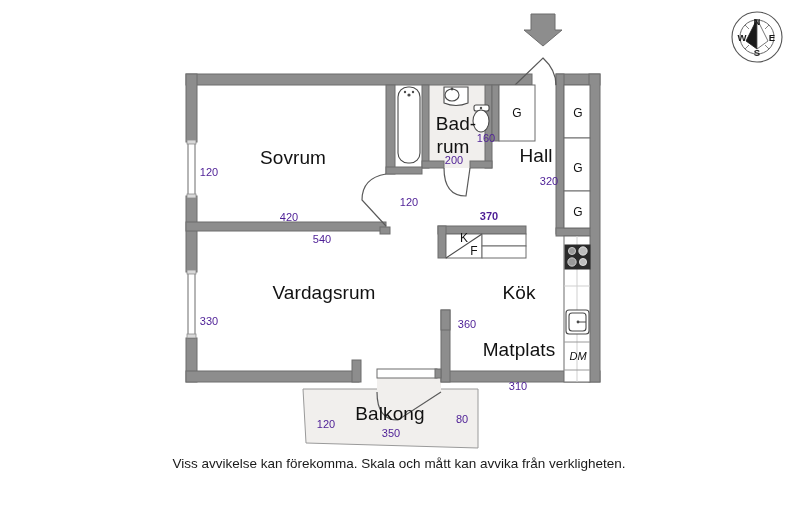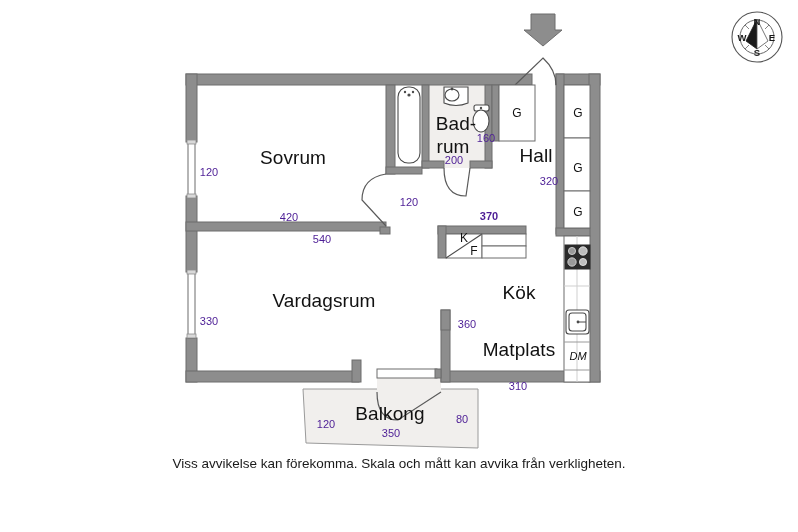--- a/index.html
+++ b/index.html
@@ -228,21 +228,21 @@
     </g>
 
   </svg>
 
   <div class="txt room-label ctr" style="left:293px; top:157px;">Sovrum</div>
 
   <div class="txt room-label ctr" style="left:456px; top:123px;">Bad-</div>
   <div class="txt room-label ctr" style="left:453px; top:146px;">rum</div>
 
   <div class="txt room-label ctr" style="left:536px; top:155px;">Hall</div>
-  <div class="txt room-label ctr" style="left:324px; top:300px;text-align:right;">Vardagsrum</div>
+  <div class="txt room-label ctr" style="left:324px; top:292px;text-align:right;">Vardagsrum</div>
   <div class="txt room-label ctr" style="left:519px; top:292px;">Kök</div>
   <div class="txt room-label ctr" style="left:519px; top:349px;">Matplats</div>
   <div class="txt room-label ctr" style="left:390px; top:413px;text-align:right;">Balkong</div>
 
   <div class="txt dim ctr" style="left:209px; top:172px;">120</div>
   <div class="txt dim ctr" style="left:289px; top:217px;">420</div>
   <div class="txt dim ctr" style="left:322px; top:239px;">540</div>
   <div class="txt dim ctr" style="left:454px; top:160px;">200</div>
   <div class="txt dim ctr" style="left:486px; top:138px;">160</div>
   <div class="txt dim ctr" style="left:409px; top:202px;">120</div>

